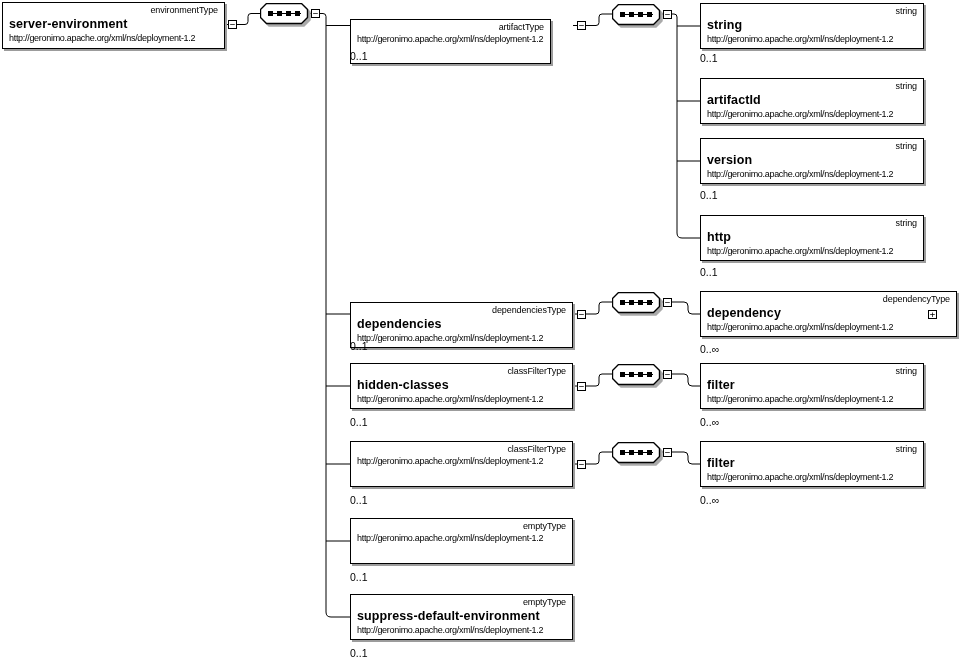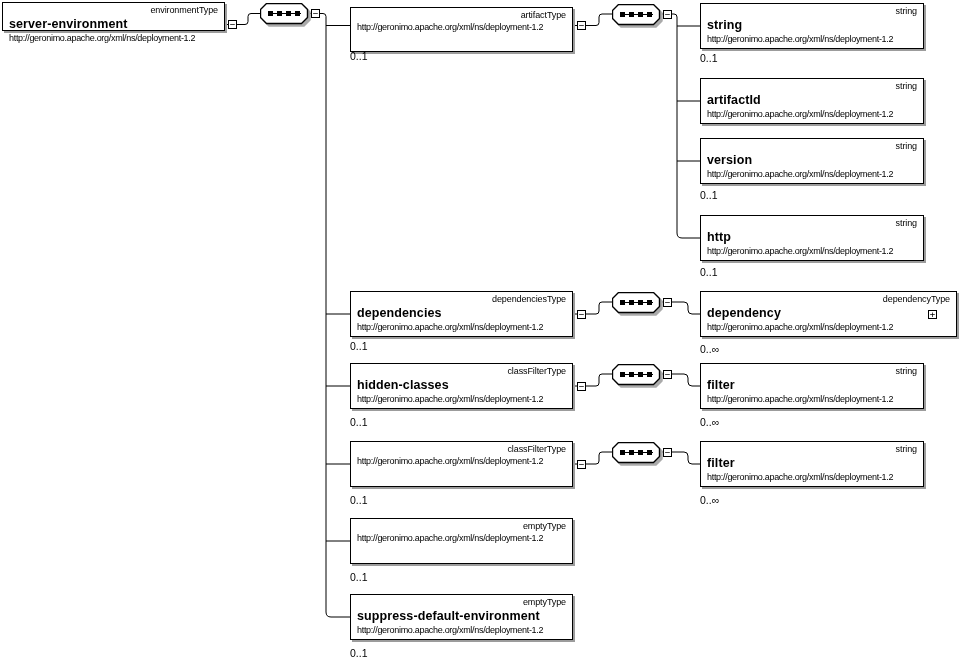--- a/index.html
+++ b/index.html
@@ -50,33 +50,33 @@
       <path d="M659,374 H663"></path>
       <path d="M672,374 H684 Q688,374 688,378 V382 Q688,386 692,386 H700"></path>
       <path d="M573,464 H577"></path>
       <path d="M586,464 H596 Q599,464 599,461 V455 Q599,452 602,452 H612"></path>
       <path d="M659,452 H663"></path>
       <path d="M672,452 H684 Q688,452 688,456 V460 Q688,464 692,464 H700"></path>
       <path d="M924,314 H928"></path>
     </g>
   </svg>
 
-  <div class="node" style="left:2px;top:2px;width:223px;height:29px">
+  <div class="node" style="left:2px;top:2px;width:223px;height:47px">
     <div class="ntype">environmentType</div>
     <div class="nname">server-environment</div>
     <div class="nns">http://geronimo.apache.org/xml/ns/deployment-1.2</div>
   </div>
 
-  <div class="node" style="left:350px;top:7px;width:223px;height:45px">
+  <div class="node" style="left:350px;top:19px;width:201px;height:45px">
     <div class="ntype">artifactType</div>
     <div class="nns">http://geronimo.apache.org/xml/ns/deployment-1.2</div>
   </div>
   <div class="card" style="left:350px;top:51px;width:223px">0..1</div>
 
-  <div class="node" style="left:350px;top:291px;width:223px;height:46px">
+  <div class="node" style="left:350px;top:302px;width:223px;height:46px">
     <div class="ntype">dependenciesType</div>
     <div class="nname">dependencies</div>
     <div class="nns">http://geronimo.apache.org/xml/ns/deployment-1.2</div>
   </div>
   <div class="card" style="left:350px;top:341px;width:223px">0..1</div>
 
   <div class="node" style="left:350px;top:363px;width:223px;height:46px">
     <div class="ntype">classFilterType</div>
     <div class="nname">hidden-classes</div>
     <div class="nns">http://geronimo.apache.org/xml/ns/deployment-1.2</div>

